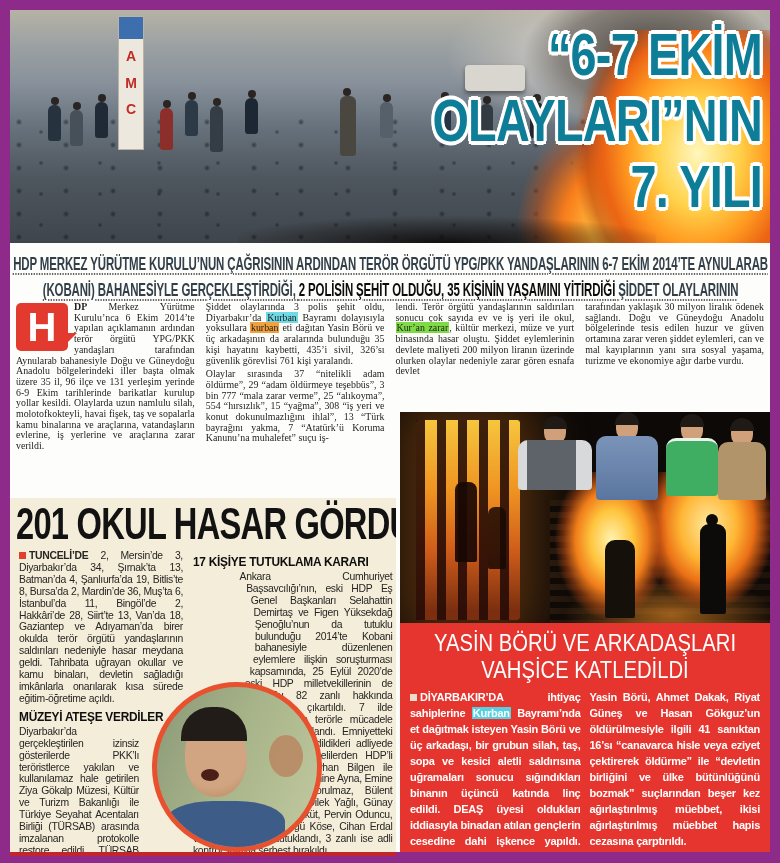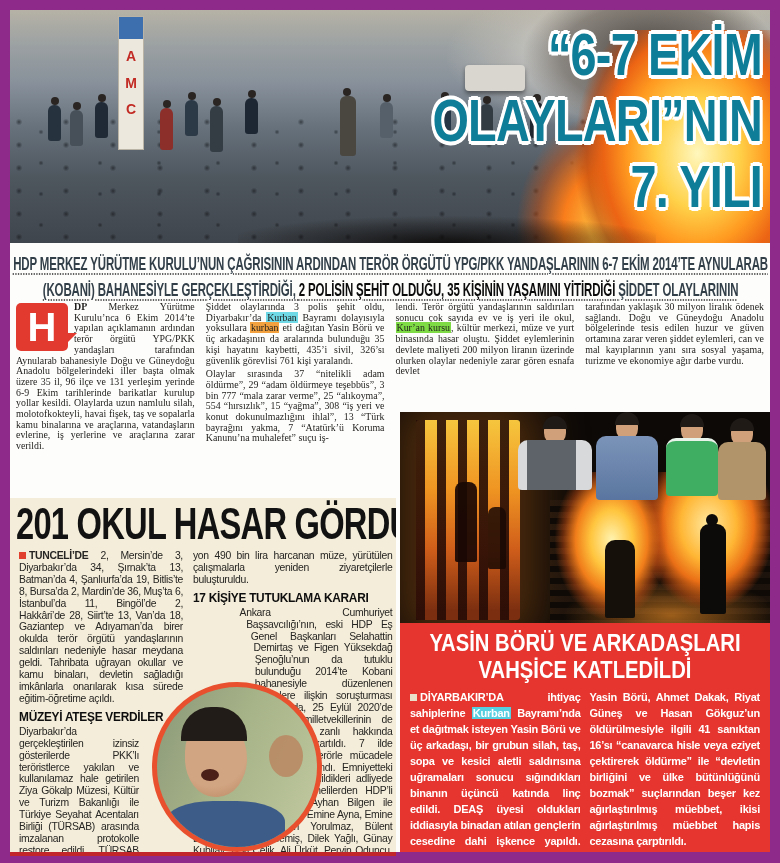--- a/index.html
+++ b/index.html
@@ -120,21 +120,21 @@
     background:linear-gradient(115deg,#8a9878,#a7b388 45%,#c2caa0);}
   .cp-face{position:absolute;left:28px;top:30px;width:62px;height:80px;border-radius:46% 54% 50% 50%;
     background:radial-gradient(circle at 45% 45%,#d2a582 60%,#b8855f);}
   .cp-hair{position:absolute;left:24px;top:20px;width:66px;height:34px;border-radius:30px 30px 0 0;background:#221c18;}
   .cp-mouth{position:absolute;left:44px;top:82px;width:18px;height:12px;border-radius:50%;background:#4a1f18;}
   .cp-shirt{position:absolute;left:8px;bottom:-6px;width:120px;height:52px;border-radius:40% 40% 0 0;background:#3e5c88;}
   .cp-face2{position:absolute;right:14px;top:48px;width:34px;height:42px;border-radius:50%;background:#b88a64;opacity:.9;}
 
   
   .murder{position:absolute;left:390px;top:613px;width:370px;height:229px;background:#e5352e;overflow:hidden;}
-  .murder h2{margin:7px 0 3px 0;text-align:center;color:#fff;font-weight:700;font-size:23px;line-height:26.5px;}
+  .murder h2{margin:7px 0 3px 0;text-align:center;color:#fff;font-weight:400;font-size:23px;line-height:26.5px;}
   .murder h2 .tl{display:block;transform:scaleX(.88);transform-origin:50% 50%;white-space:nowrap;}
   .mcols{display:flex;gap:9px;padding:3px 10px 0 10px;}
   .mcol{flex:1 1 0;font-size:11px;line-height:16px;font-weight:700;color:#fff;text-align:justify;letter-spacing:-.25px;}
   .mcol p{margin:0 0 2px 0;}
   .bullet-pale{display:inline-block;width:7px;height:7px;background:#eadfc9;margin-right:3px;}
   .m-hl{background:#56cfe0;color:#fff;padding:0 1px;}
 </style>
 </head>
 <body>
 
@@ -181,21 +181,21 @@
         <div class="dropcap">
             <span>H</span>
           </div>
         <p><b>DP</b><span> Merkez Yürütme Kurulu’nca 6 Ekim 2014’te yapılan açıklamanın ardından terör örgütü YPG/PKK yandaşları tarafından Aynularab bahanesiyle Doğu ve Güneydoğu Anadolu bölgelerindeki iller başta olmak üzere 35 il, 96 ilçe ve 131 yerleşim yerinde 6-9 Ekim tarihlerinde barikatlar kurulup yollar kesildi. Olaylarda uzun namlulu silah, molotofkokteyli, havai fişek, taş ve sopalarla kamu binalarına ve araçlarına, vatandaşların evlerine, iş yerlerine ve araçlarına zarar verildi.</span></p>
       </div>
       <div class="acol">
         <p><span>Şiddet olaylarında 3 polis şehit oldu, Diyarbakır’da </span><span class="hl-cyan">Kurban</span><span> Bayramı dolayısıyla yoksullara </span><span class="hl-orange">kurban</span><span> eti dağıtan Yasin Börü ve üç arkadaşının da aralarında bulunduğu 35 kişi hayatını kaybetti, 435’i sivil, 326’sı güvenlik görevlisi 761 kişi yaralandı.</span></p>
         <p><span>Olaylar sırasında 37 “nitelikli adam öldürme”, 29 “adam öldürmeye teşebbüs”, 3 bin 777 “mala zarar verme”, 25 “alıkoyma”, 554 “hırsızlık”, 15 “yağma”, 308 “iş yeri ve konut dokunulmazlığını ihlal”, 13 “Türk bayrağını yakma, 7 “Atatürk’ü Koruma Kanunu’na muhalefet” suçu iş-</span></p>
       </div>
       <div class="acol">
-        <p><span>lendi. Terör örgütü yandaşlarının saldırıları sonucu çok sayıda ev ve iş yeri ile okul, </span><span class="hl-green">Kur’an kursu</span><span>, kültür merkezi, müze ve yurt binasında hasar oluştu. Şiddet eylemlerinin devlete maliyeti 200 milyon liranın üzerinde olurken olaylar nedeniyle zarar gören esnafa devlet</span></p>
+        <p><span>lendi. Terör örgütü yandaşlarının saldırıları sonucu çok sayıda ev ve iş yeri ile okul, </span><span class="hl-green">Kur’an zarar</span><span>, kültür merkezi, müze ve yurt binasında hasar oluştu. Şiddet eylemlerinin devlete maliyeti 200 milyon liranın üzerinde olurken olaylar nedeniyle zarar gören esnafa devlet</span></p>
       </div>
       <div class="acol">
         <p>tarafından yaklaşık 30 milyon liralık ödenek sağlandı. Doğu ve Güneydoğu Anadolu bölgelerinde tesis edilen huzur ve güven ortamına zarar veren şiddet eylemleri, can ve mal kayıplarının yanı sıra sosyal yaşama, turizme ve ekonomiye ağır darbe vurdu.</p>
       </div>
     </div>
 
     <div class="midphoto">
       <div class="mp-door"></div>
       <div class="mp-doorslats"></div>
       <div class="mp-doorfig"></div>
@@ -224,21 +224,20 @@
 
     <div class="schools">
       <h2>201 OKUL HASAR GÖRDÜ</h2>
       <div class="scols">
         <div class="scol">
           <p><span class="bullet-red"></span><b>TUNCELİ’DE</b><span> 2, Mersin’de 3, Diyarbakır’da 34, Şırnak’ta 13, Batman’da 4, Şanlıurfa’da 19, Bitlis’te 8, Bursa’da 2, Mardin’de 36, Muş’ta 6, İstanbul’da 11, Bingöl’de 2, Hakkâri’de 28, Siirt’te 13, Van’da 18, Gaziantep ve Adıyaman’da birer okulda terör örgütü yandaşlarının saldırıları nedeniyle hasar meydana geldi. Tahribata uğrayan okullar ve kamu binaları, devletin sağladığı imkânlarla onarılarak kısa sürede eğitim-öğretime açıldı.</span></p>
           <h3>MÜZEYİ ATEŞE VERDİLER</h3>
           <p><span class="wrap-r"></span><span>Diyarbakır’da gerçekleştirilen izinsiz gösterilerde PKK’lı teröristlerce yakılan ve kullanılamaz hale getirilen Ziya Gökalp Müzesi, Kültür ve Turizm Bakanlığı ile Türkiye Seyahat Acentaları Birliği (TÜRSAB) arasında imzalanan protokolle restore edildi. TÜRSAB sponsorluğunda 1 milyon 814 bin lira bütçe ile 2016 yılında restorasyon çalışmaları tamamlanan müze binası, teşhir için son teknoloji ile donatılmış şekilde bakanlığa teslim edildi. Kültür ve Turizm Bakanlığı tarafından teşhir ve tanzim için 1 mil-</span></p>
         </div>
         <div class="scol">
-          <p>yon 490 bin lira harcanan müze, yürütülen çalışmalarla yeniden ziyaretçilerle buluşturuldu.</p>
           <h3>17 KİŞİYE TUTUKLAMA KARARI</h3>
           <p><span class="wrap-l"></span><span>Ankara Cumhuriyet Başsavcılığı’nın, eski HDP Eş Genel Başkanları Selahattin Demirtaş ve Figen Yüksekdağ Şenoğlu’nun da tutuklu bulunduğu 2014’te Kobani bahanesiyle düzenlenen eylemlere ilişkin soruşturması kapsamında, 25 Eylül 2020’de eski HDP milletvekillerinin de bulunduğu 82 zanlı hakkında gözaltı kararı çıkartıldı. 7 ilde düzenlenen operasyonda terörle mücadele ekiplerince 20 zanlı yakalandı. Emniyetteki işlemlerin ardından sevk edildikleri adliyede mahkemeye çıkarılan şüphelilerden HDP’li Kars Belediye Başkanı Ayhan Bilgen ile Nazmi Gür, Ayla Akat Ata, Emine Ayna, Emine Beyza Üstün, Bircan Yorulmaz, Bülent Barmaksız, Can Memiş, Dilek Yağlı, Günay Kubilay, Zeki Çelik, Ali Ürküt, Pervin Oduncu, Alp Altınörs, Berfin Özgü Köse, Cihan Erdal ve İsmail Şengün tutuklandı, 3 zanlı ise adli kontrol şartıyla serbest bırakıldı. </span></p>
         </div>
       </div>
       <div class="circle-photo">
         <div class="cp-face2"></div>
         <div class="cp-shirt"></div>
         <div class="cp-face"></div>
         <div class="cp-hair"></div>
         <div class="cp-mouth"></div>

